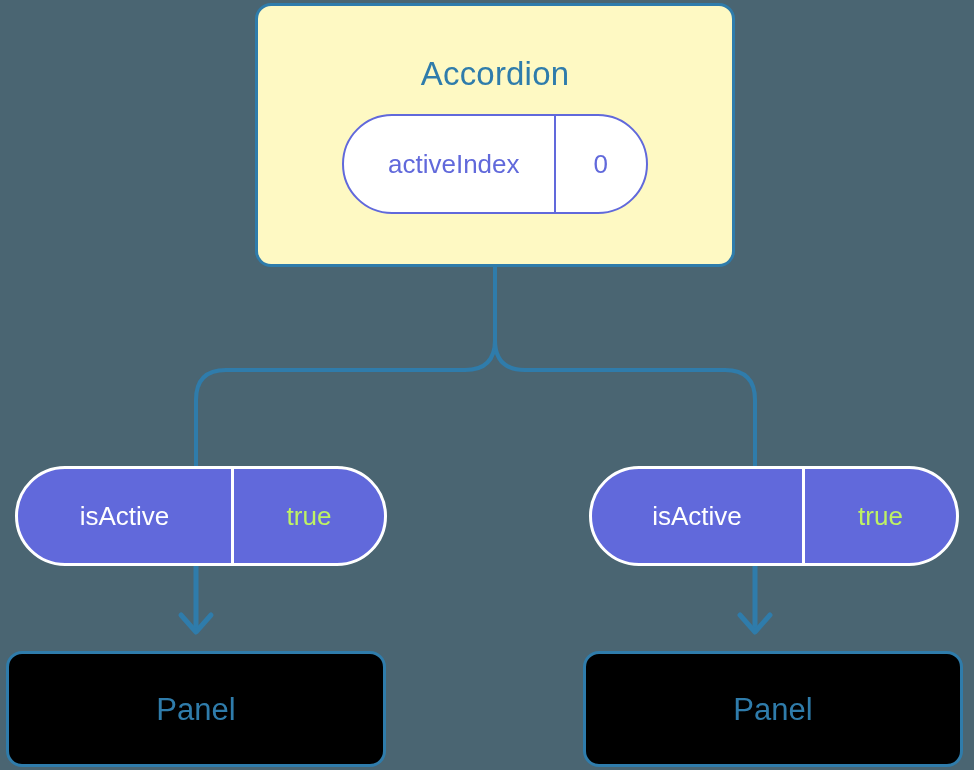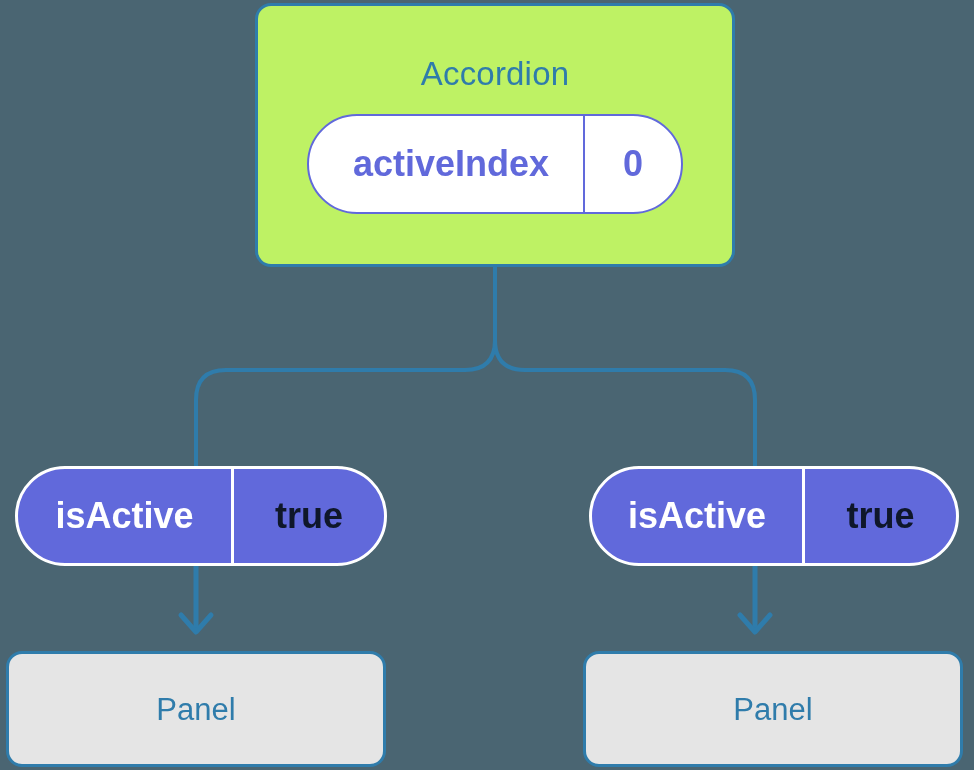--- a/index.html
+++ b/index.html
@@ -26,21 +26,21 @@
     left: 0;
     top: 0;
     width: 974px;
     height: 770px;
     pointer-events: none;
   }
 
   
   .component-card {
     position: absolute;
-    background: #bef264;
+    background: #fef9c3;
     border: 3px solid #2f7cab;
     border-radius: 16px;
     box-sizing: border-box;
     display: flex;
     flex-direction: column;
     align-items: center;
     justify-content: center;
   }
   #accordion-card {
     left: 255px;
@@ -64,24 +64,23 @@
     box-sizing: border-box;
     height: 100px;
     border-radius: 50px;
     overflow: hidden;
   }
   .pill-key, .pill-value {
     display: flex;
     align-items: center;
     justify-content: center;
     box-sizing: border-box;
-    font-size: 36px;
+    font-size: 26px;
     line-height: 1;
     white-space: nowrap;
-    font-weight: bold;
   }
 
   .pill-outline {
     background: #ffffff;
     border: 2px solid #6169db;
   }
   .pill-outline .pill-key {
     color: #6169db;
     padding: 0 34px 0 44px;
     border-right: 2px solid #6169db;
@@ -96,21 +95,21 @@
     position: absolute;
     background: #6169db;
     border: 3px solid #ffffff;
     justify-content: space-between;
   }
   .pill-filled .pill-key {
     color: #ffffff;
     border-right: 3px solid #ffffff;
   }
   .pill-filled .pill-value {
-    color: #0f172a;
+    color: #bef264;
   }
 
   #pill-left {
     left: 15px;
     top: 466px;
     width: 372px;
   }
   #pill-left .pill-key   { width: 216px; }
   #pill-left .pill-value { flex: 1; }
 
@@ -118,21 +117,21 @@
     left: 589px;
     top: 466px;
     width: 370px;
   }
   #pill-right .pill-key   { width: 213px; }
   #pill-right .pill-value { flex: 1; }
 
   
   .panel-card {
     position: absolute;
-    background: #e5e5e5;
+    background: #000000;
     border: 3px solid #2f7cab;
     border-radius: 16px;
     box-sizing: border-box;
     display: flex;
     align-items: center;
     justify-content: center;
   }
   .panel-title {
     color: #2f7cab;
     font-size: 31px;

